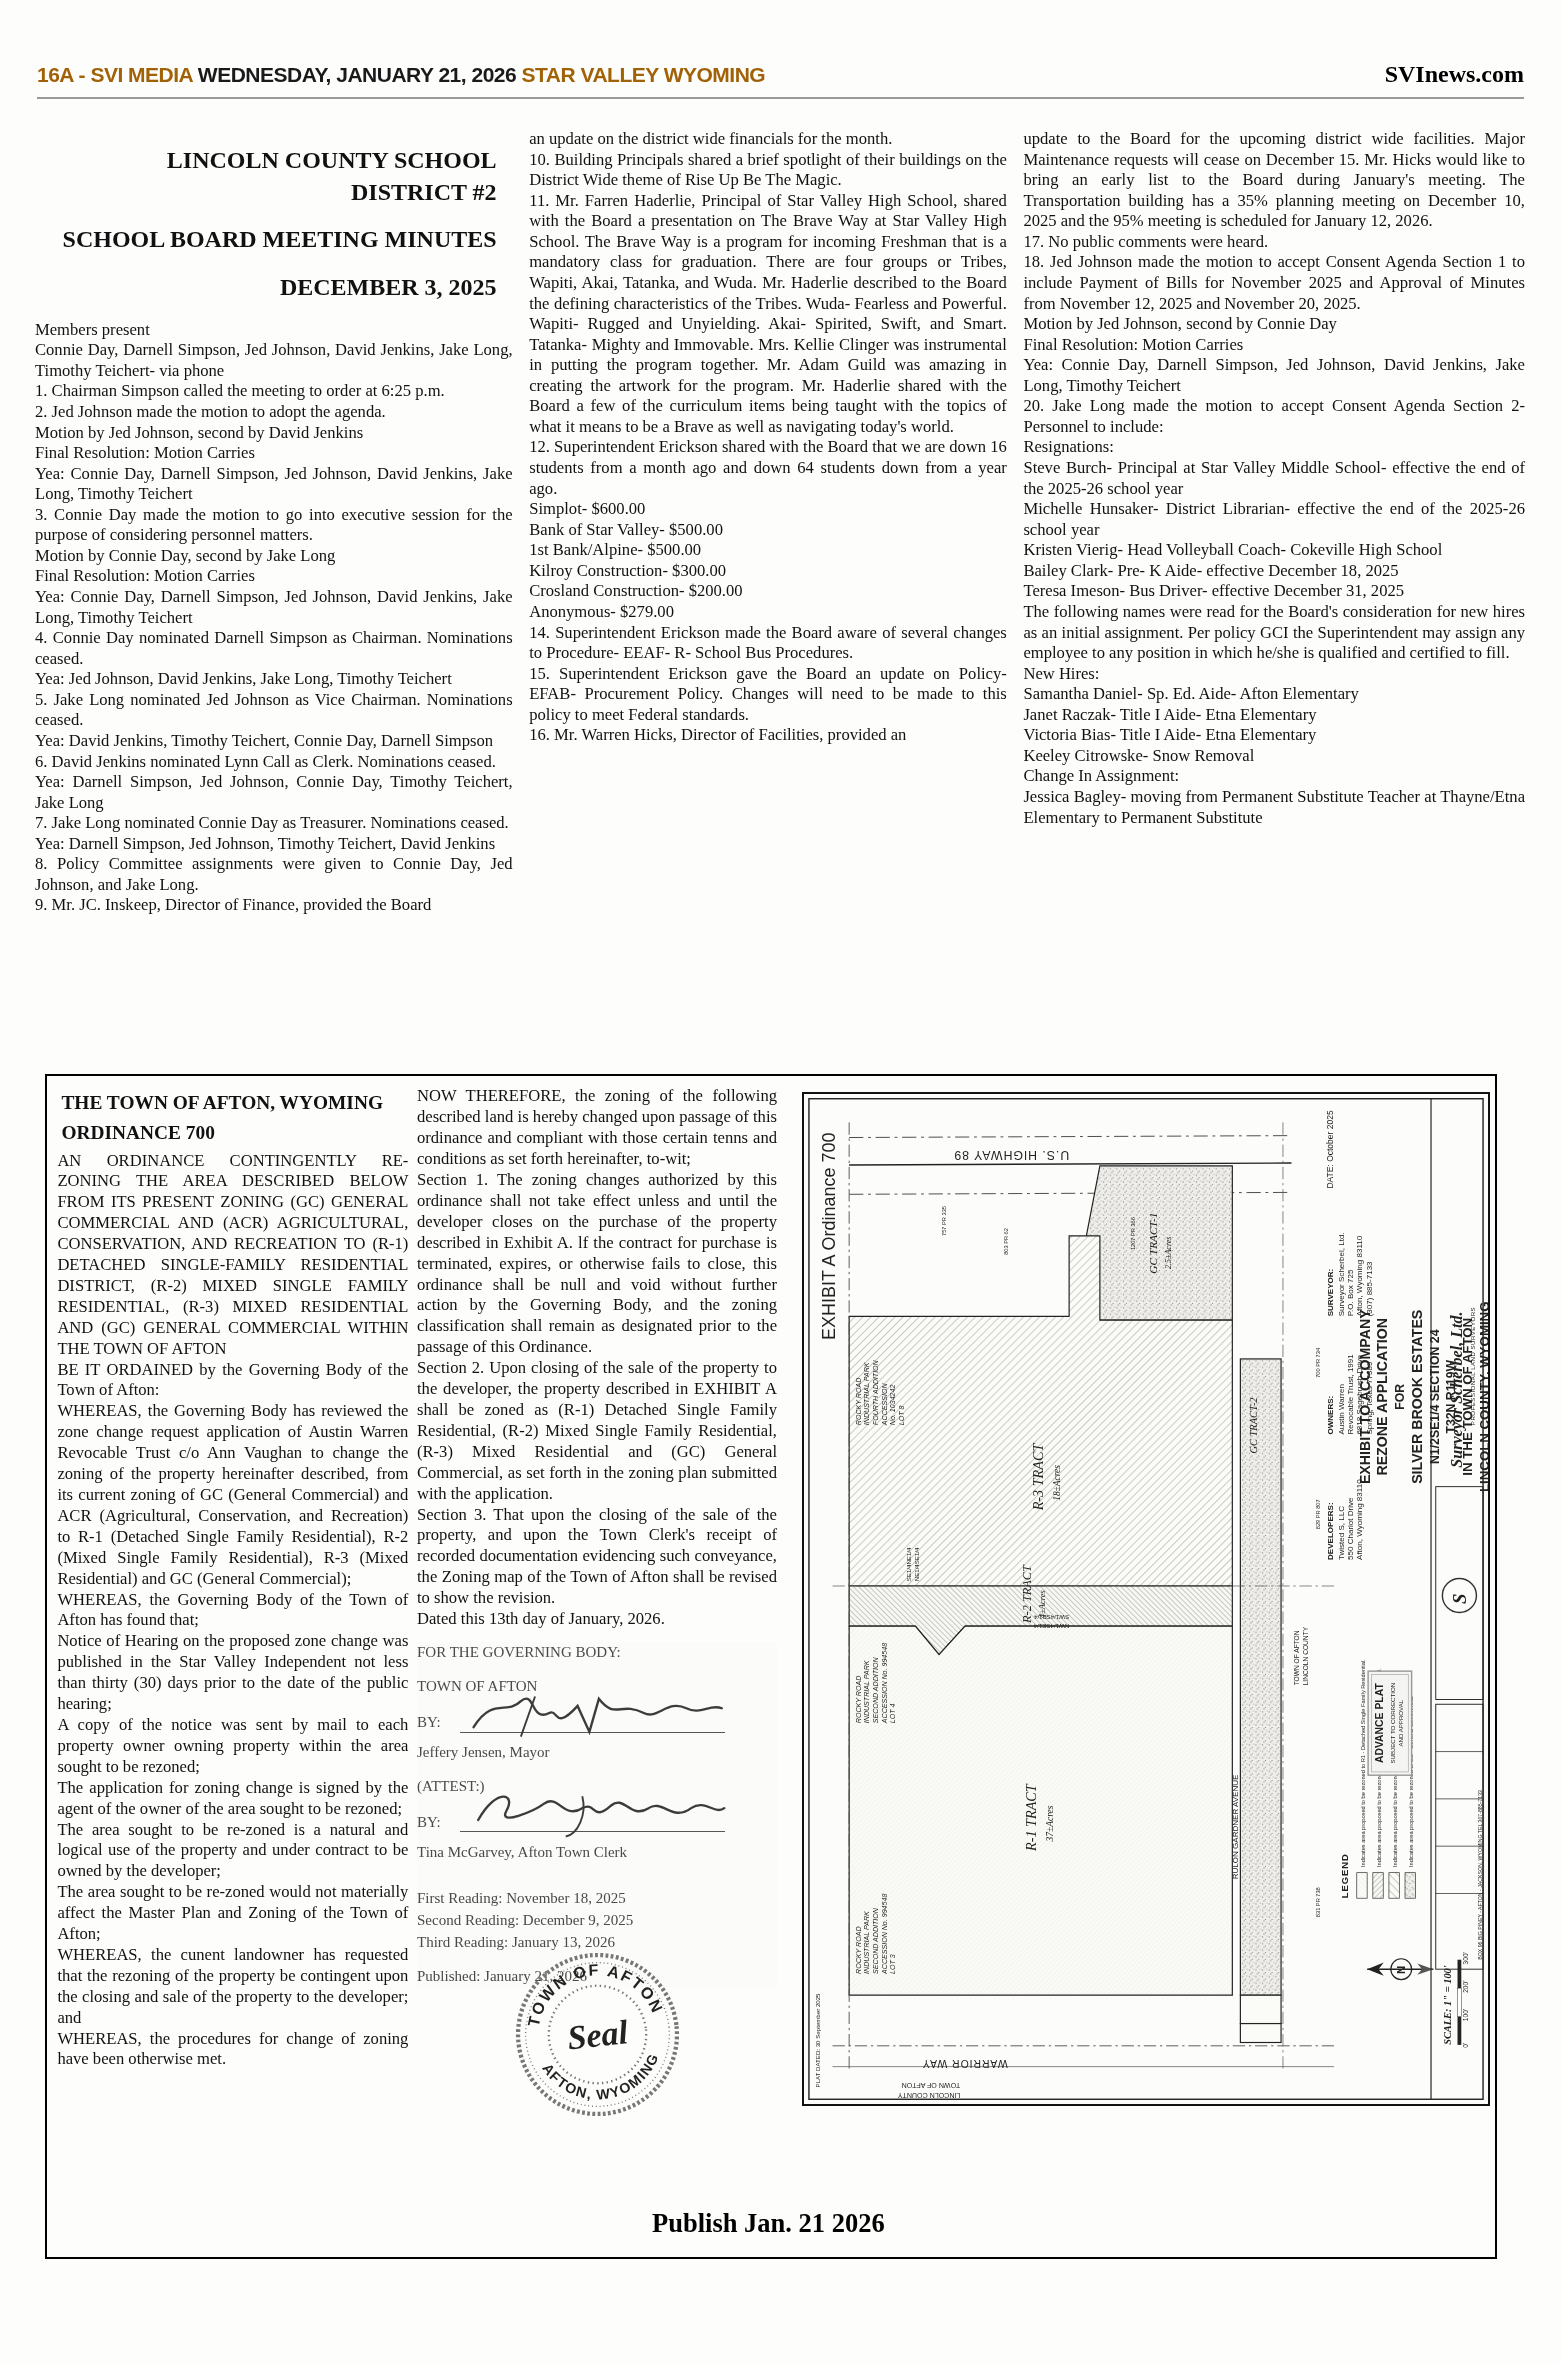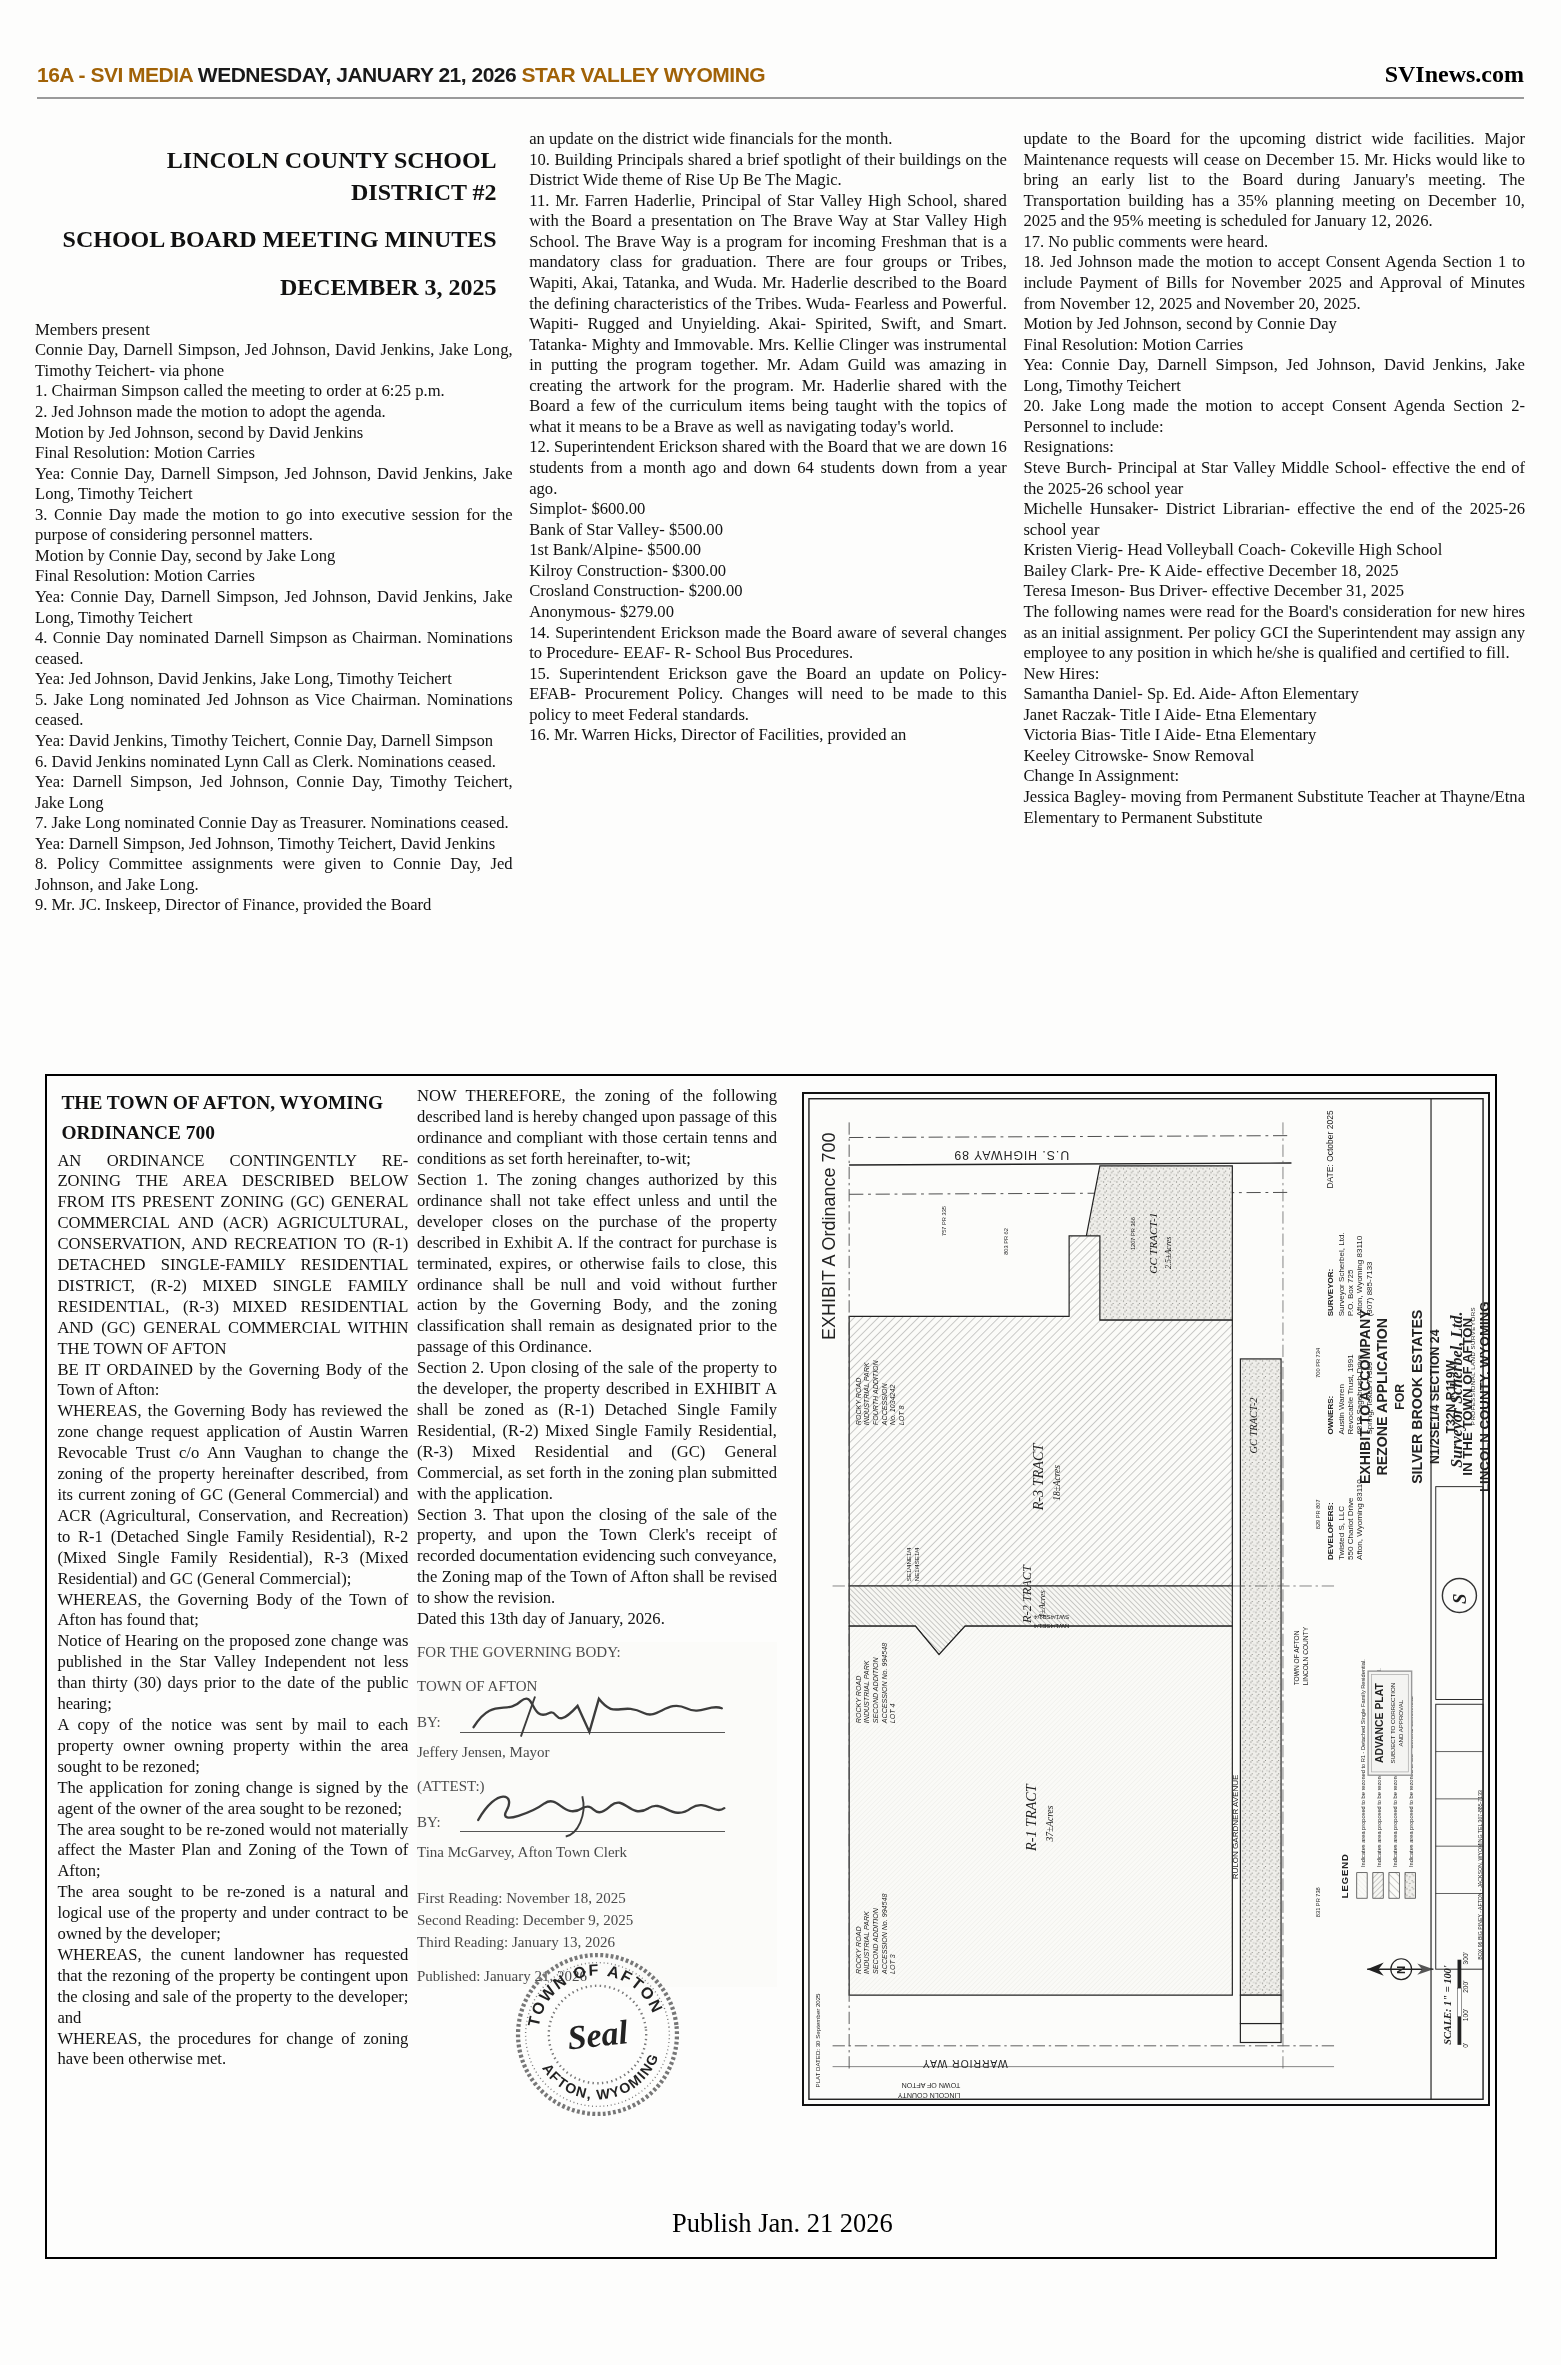--- a/index.html
+++ b/index.html
@@ -33,21 +33,21 @@
   .sig .byline{position:relative;height:44px;}
   .sig .byline .by{position:absolute;left:0;bottom:8.5px;}
   .sig .byline .ln{position:absolute;left:43px;bottom:9.5px;width:265px;border-bottom:1.4px solid #555;}
   .sig svg.scrawl{position:absolute;left:47px;bottom:2.8px;}
   .readings p{margin:0;}
   
   .sealwrap{position:absolute;left:463px;top:871px;width:175px;height:175px;transform:rotate(-6deg);}
   
   .mapframe{position:absolute;left:755px;top:16px;width:684px;height:1010px;border:2.4px solid #111;background:#fcfcfa;}
   .mapframe svg{display:block;width:100%;height:100%;}
-  .publish{position:absolute;left:625px;top:1132px;font-weight:normal;font-size:26.5px;color:#000;font-family:"Liberation Serif",serif;}
+  .publish{position:absolute;left:605px;top:1132px;font-weight:bold;font-size:26.5px;color:#000;font-family:"Liberation Serif",serif;}
   
   text{font-family:"Liberation Sans",sans-serif;fill:#222;}
   .tser{font-family:"Liberation Serif",serif;}
 </style>
 </head>
 <body>
 
 <div class="page">
 
   <div class="hdr">
@@ -143,22 +143,22 @@
         <p class="o-head">ORDINANCE 700</p>
       </div>
       <div class="op-list">
           <p>AN ORDINANCE CONTINGENTLY RE- ZONING THE AREA DESCRIBED BELOW FROM ITS PRESENT ZONING (GC) GENERAL COMMERCIAL AND (ACR) AGRICULTURAL, CONSERVATION, AND RECREATION TO (R-1) DETACHED SINGLE-FAMILY RESIDENTIAL DISTRICT, (R-2) MIXED SINGLE FAMILY RESIDENTIAL, (R-3) MIXED RESIDENTIAL AND (GC) GENERAL COMMERCIAL WITHIN THE TOWN OF AFTON</p>
           <p>BE IT ORDAINED by the Governing Body of the Town of Afton:</p>
           <p>WHEREAS, the Governing Body has reviewed the zone change request application of Austin Warren Revocable Trust c/o Ann Vaughan to change the zoning of the property hereinafter described, from its current zoning of GC (General Commercial) and ACR (Agricultural, Conservation, and Recreation) to R-1 (Detached Single Family Residential), R-2 (Mixed Single Family Residential), R-3 (Mixed Residential) and GC (General Commercial);</p>
           <p>WHEREAS, the Governing Body of the Town of Afton has found that;</p>
           <p>Notice of Hearing on the proposed zone change was published in the Star Valley Independent not less than thirty (30) days prior to the date of the public hearing;</p>
           <p>A copy of the notice was sent by mail to each property owner owning property within the area sought to be rezoned;</p>
           <p>The application for zoning change is signed by the agent of the owner of the area sought to be rezoned;</p>
+          <p>The area sought to be re-zoned is a natural and logical use of the property and under contract to be owned by the developer;</p>
           <p>The area sought to be re-zoned would not materially affect the Master Plan and Zoning of the Town of Afton;</p>
-          <p>The area sought to be re-zoned is a natural and logical use of the property and under contract to be owned by the developer;</p>
           <p>WHEREAS, the cunent landowner has requested that the rezoning of the property be contingent upon the closing and sale of the property to the developer; and</p>
           <p>WHEREAS, the procedures for change of zoning have been otherwise met.</p>
         </div>
     </div>
 
     <div class="ordcol2">
       <div class="op-list">
           <p>NOW THEREFORE, the zoning of the following described land is hereby changed upon passage of this ordinance and compliant with those certain tenns and conditions as set forth hereinafter, to-wit;</p>
           <p>Section 1. The zoning changes authorized by this ordinance shall not take effect unless and until the developer closes on the purchase of the property described in Exhibit A. lf the contract for purchase is terminated, expires, or otherwise fails to close, this ordinance shall be null and void without further action by the Governing Body, and the zoning classification shall remain as designated prior to the passage of this Ordinance.</p>
           <p>Section 2. Upon closing of the sale of the property to the developer, the property described in EXHIBIT A shall be zoned as (R-1) Detached Single Family Residential, (R-2) Mixed Single Family Residential, (R-3) Mixed Residential and (GC) General Commercial, as set forth in the zoning plan submitted with the application.</p>

